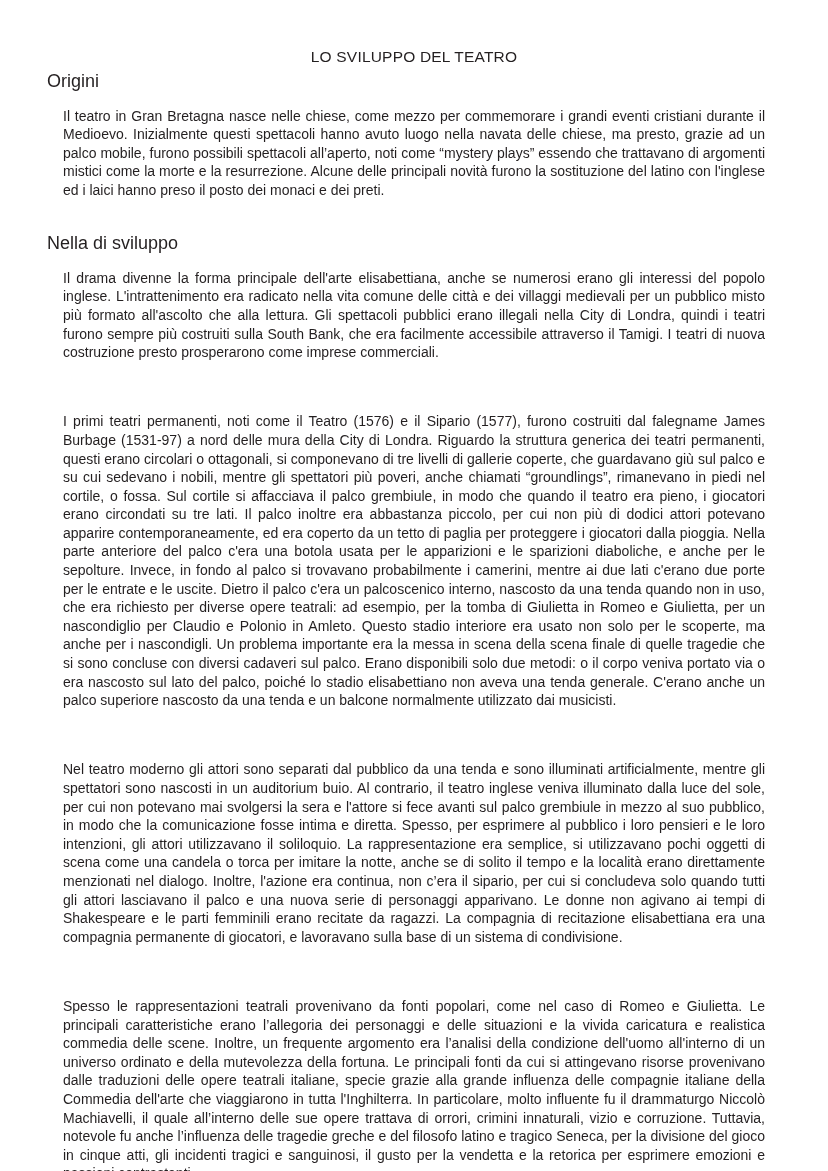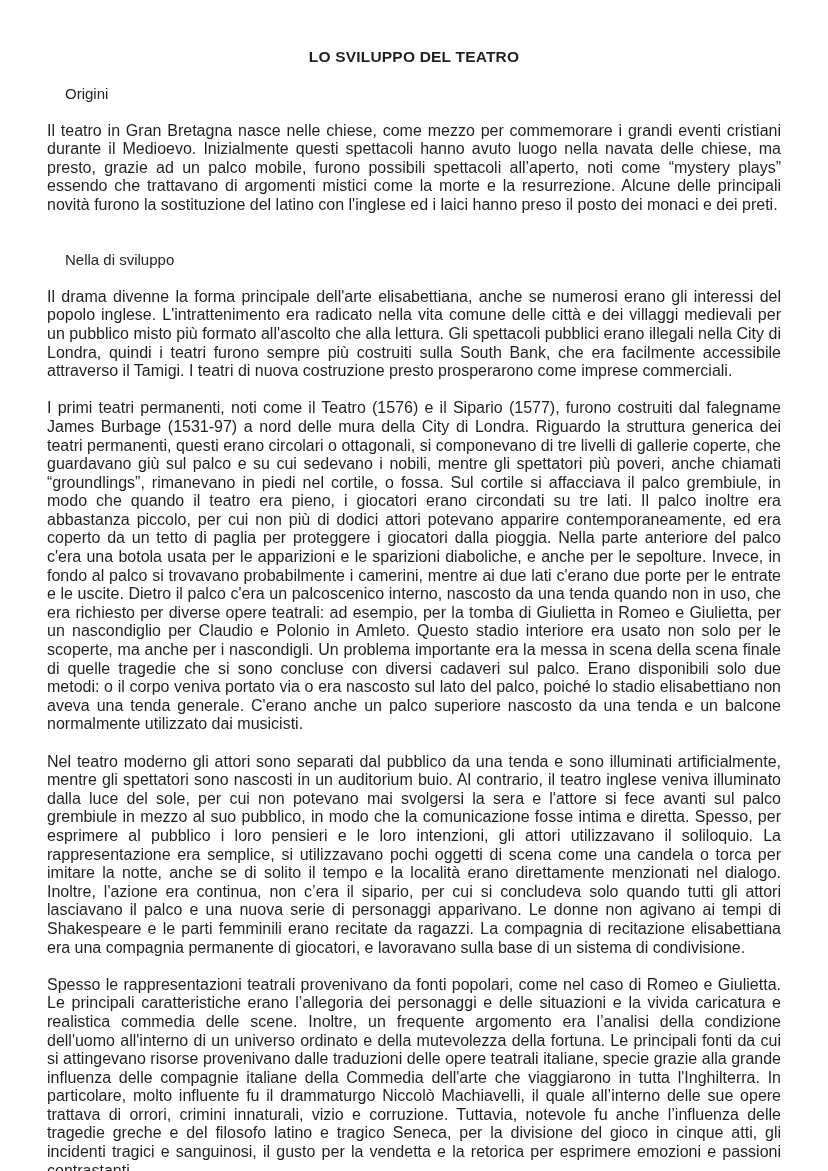--- a/index.html
+++ b/index.html
@@ -18,41 +18,41 @@
   .page {
     position: relative;
     width: 828px;
     height: 1171px;
     background: #ffffff;
     box-sizing: border-box;
     padding: 47px 47px 0 47px;
   }
   .doc-title {
     font-size: 15.5px;
-    font-weight: bold;
+    font-weight: normal;
     text-align: center;
     letter-spacing: 0.2px;
     margin: 0 0 5px 0;
     line-height: 20px;
     color: #231f20;
   }
   .section {
     margin: 0;
   }
   .section-heading {
-    font-size: 15px;
+    font-size: 18px;
     line-height: 18.6px;
-    margin: 18px;
+    margin: 0;
     text-align: left;
     color: #231f20;
   }
   .body-text {
-    font-size: 16px;
+    font-size: 14px;
     line-height: 18.6px;
-    margin: 0;
+    margin: 16px;
     text-align: justify;
     text-justify: inter-word;
     color: #231f20;
     hyphens: none;
   }
   .gap-para {
     height: 18.6px;
   }
 </style>
 </head>

